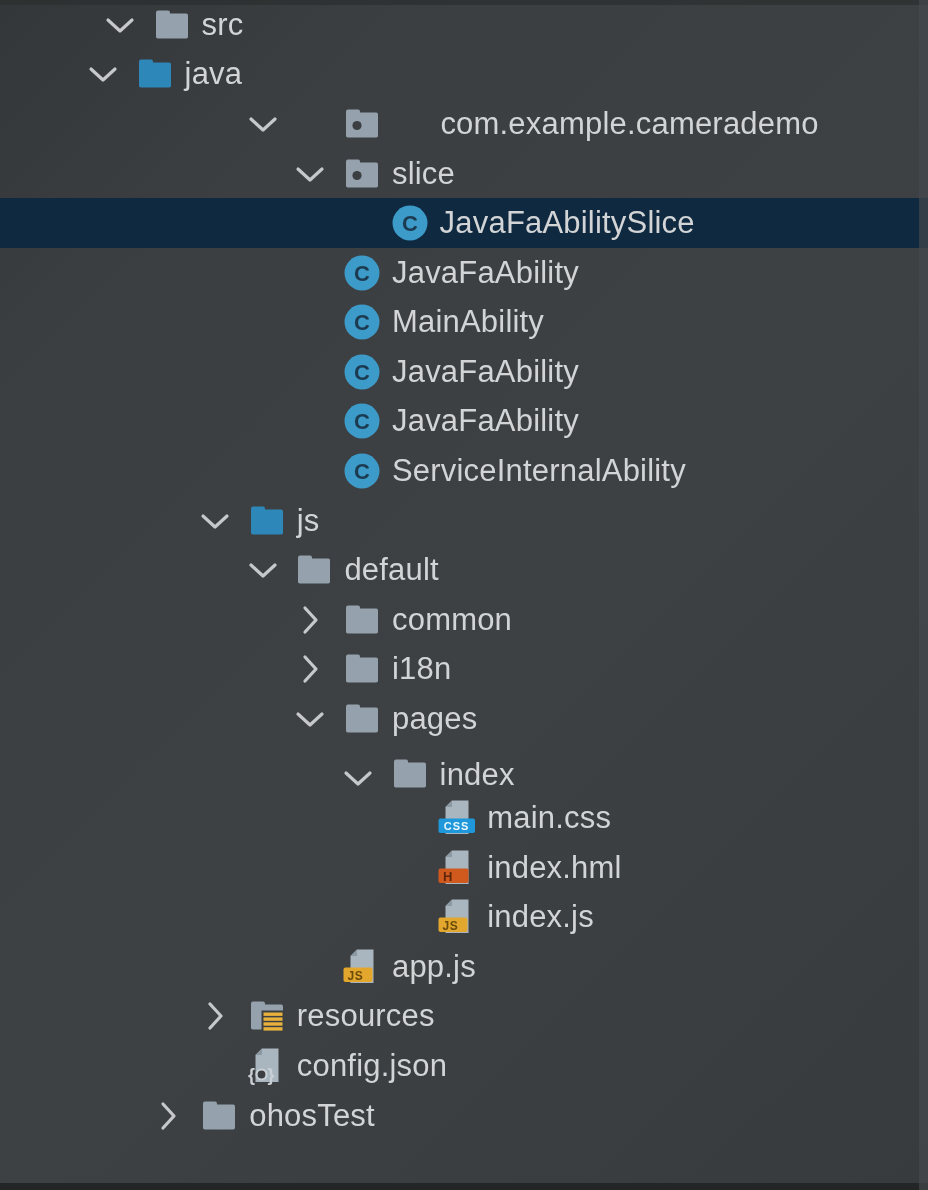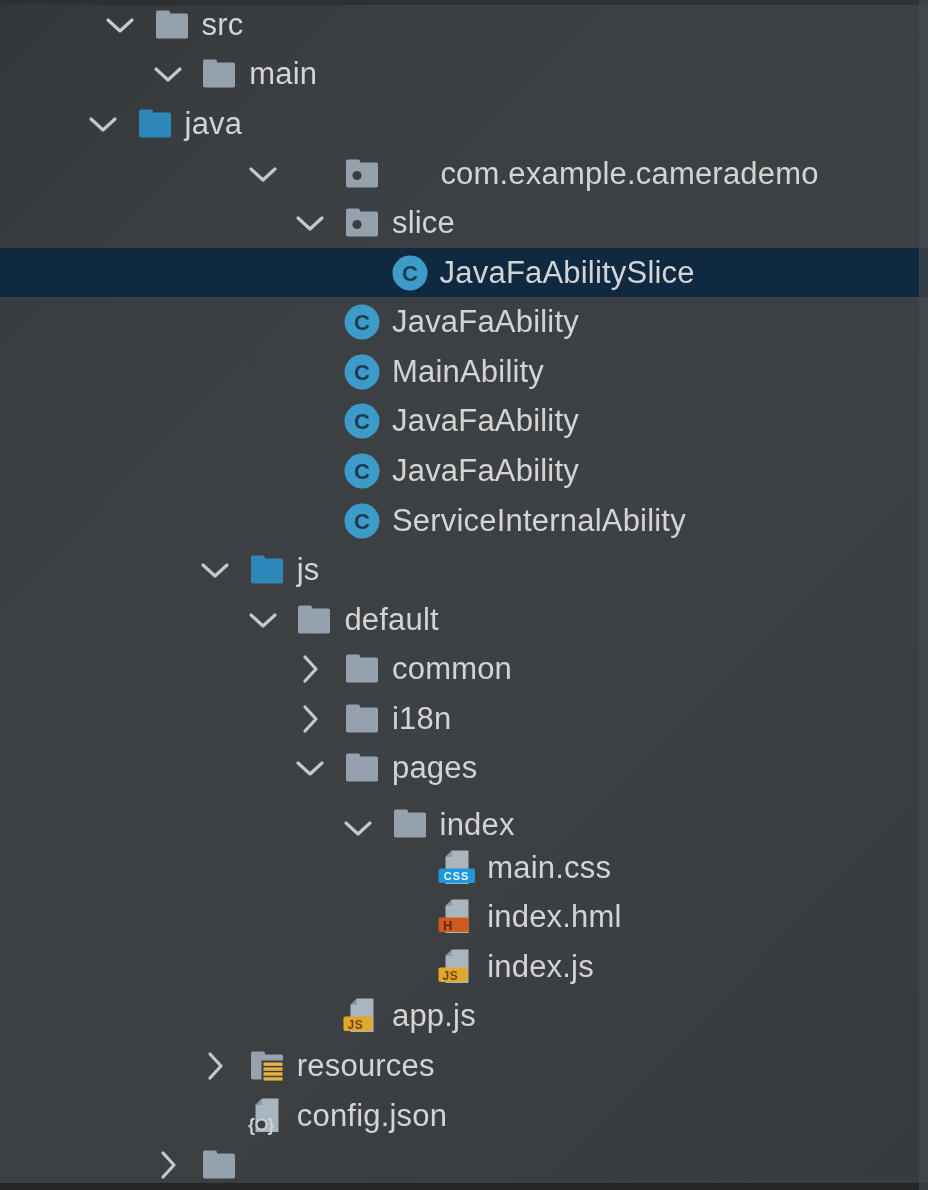--- a/index.html
+++ b/index.html
@@ -39,34 +39,20 @@
         </svg>
       </span>
       <span class="icon">
         <svg width="38" height="34" viewBox="0 0 38 34">
     <path d="M3 4.5 q0-2 2-2 h10 q2 0 2 2 v4 h-14 z" fill="#95a2ad"></path>
     <rect x="3" y="5.5" width="32" height="25" rx="1.8" fill="#95a2ad"></rect>
         </svg>
       </span>
       <span class="label">src</span>
     </div>
-    <div class="row" style="padding-left: 152.6px;">
-      <span class="slot">
-        <svg width="30" height="30" viewBox="0 0 30 30">
-          <polyline points="3,10 15,21 27,10" fill="none" stroke="#c6c8ca" stroke-width="3.2" stroke-linecap="round" stroke-linejoin="round"></polyline>
-        </svg>
-      </span>
-      <span class="icon">
-        <svg width="38" height="34" viewBox="0 0 38 34">
-    <path d="M3 4.5 q0-2 2-2 h10 q2 0 2 2 v4 h-14 z" fill="#95a2ad"></path>
-    <rect x="3" y="5.5" width="32" height="25" rx="1.8" fill="#95a2ad"></rect>
-        </svg>
-      </span>
-      <span class="label">main</span>
-    </div>
     <div class="row" style="padding-left: 88px; text-align: center;">
       <span class="slot">
         <svg width="30" height="30" viewBox="0 0 30 30">
           <polyline points="3,10 15,21 27,10" fill="none" stroke="#c6c8ca" stroke-width="3.2" stroke-linecap="round" stroke-linejoin="round"></polyline>
         </svg>
       </span>
       <span class="icon">
         <svg width="38" height="34" viewBox="0 0 38 34">
     <path d="M3 4.5 q0-2 2-2 h10 q2 0 2 2 v4 h-14 z" fill="#2e87b9"></path>
     <rect x="3" y="5.5" width="32" height="25" rx="1.8" fill="#2e87b9"></rect>
@@ -335,17 +321,18 @@
         <svg width="30" height="30" viewBox="0 0 30 30">
           <polyline points="10,3 21,15 10,27" fill="none" stroke="#c6c8ca" stroke-width="3.2" stroke-linecap="round" stroke-linejoin="round"></polyline>
         </svg>
       </span>
       <span class="icon">
         <svg width="38" height="34" viewBox="0 0 38 34">
     <path d="M3 4.5 q0-2 2-2 h10 q2 0 2 2 v4 h-14 z" fill="#95a2ad"></path>
     <rect x="3" y="5.5" width="32" height="25" rx="1.8" fill="#95a2ad"></rect>
         </svg>
       </span>
+      <span class="label">ohosTest</span>
     </div>
   </div>
 <div class="edge-top"></div>
 <div class="edge-bottom"></div>
 <div class="right-gutter"></div>
 
 </body></html>

